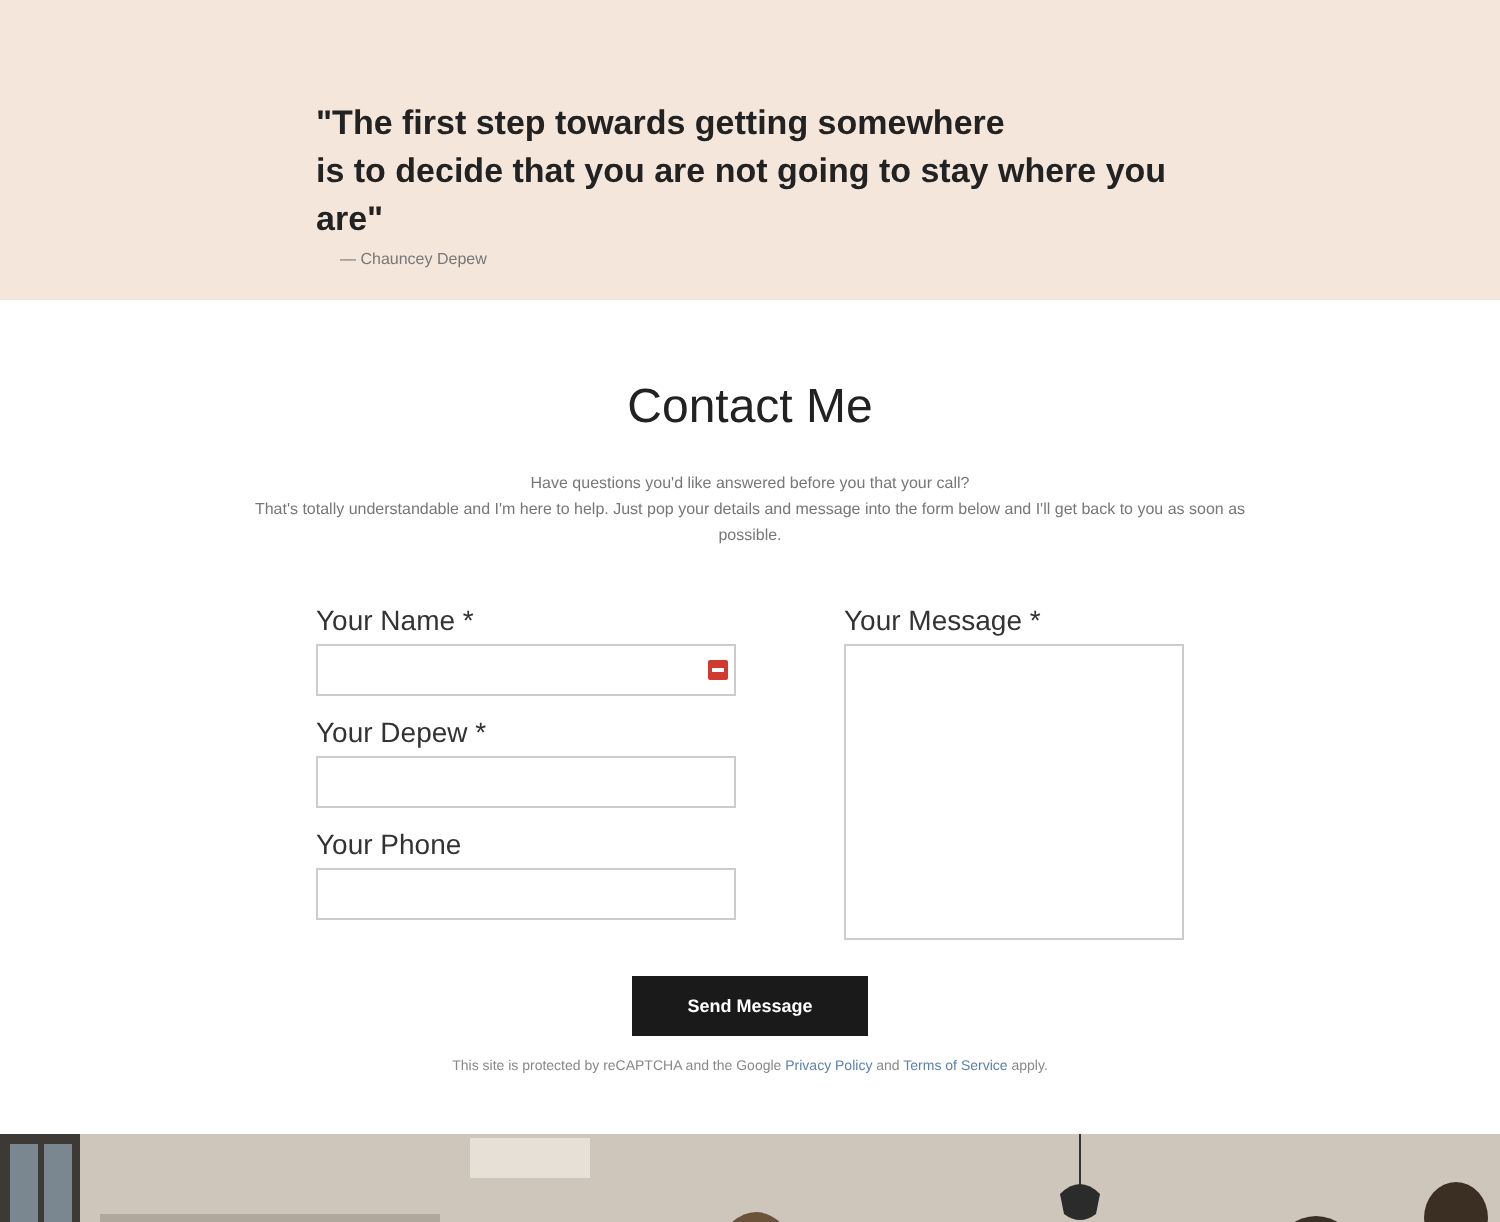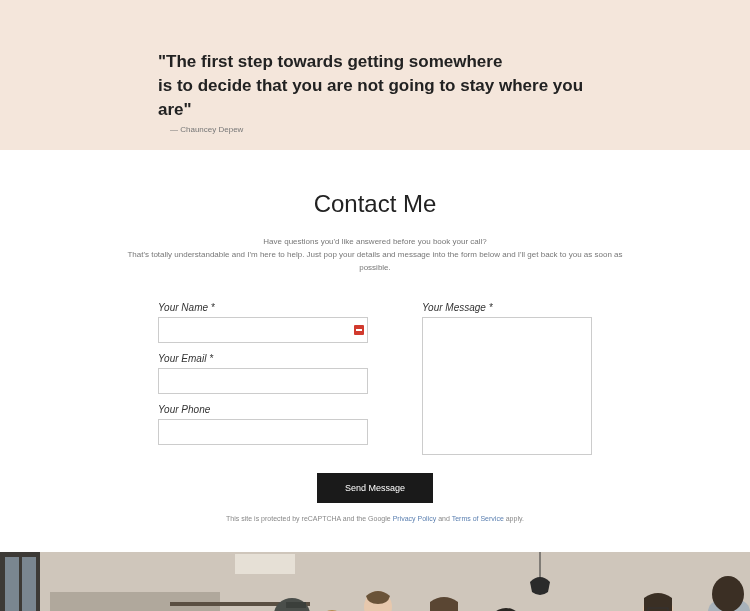--- a/index.html
+++ b/index.html
@@ -45,25 +45,24 @@
     width: 434px;
     margin: 0 auto;
     text-align: left;
   }
   .form-row { display: flex; gap: 14px; }
   .form-col-left { flex: 1; }
   .form-col-right { flex: 1; display: flex; flex-direction: column; }
   
   .field-group { margin-bottom: 10px; }
   .field-label {
-    font-size: 10px;
+    font-size: 14px;
     color: #333;
     display: block;
     margin-bottom: 4px;
-    font-style: italic;
   }
   .field-input {
     width: 100%;
     height: 26px;
     border: 1px solid #ccc;
     background: #fff;
     padding: 0 6px;
     font-size: 10px;
   }
   .input-wrap { position: relative; }
@@ -103,21 +102,21 @@
     padding-left: 40px;
   }
   
   .submit-wrap { text-align: center; margin-top: 18px; }
   .submit-btn {
     background: #1a1a1a;
     color: #fff;
     border: none;
     padding: 10px 28px;
     font-size: 9px;
-    font-weight: normal;
+    font-weight: bold;
     cursor: pointer;
   }
   .recaptcha-note {
     font-size: 7px;
     color: #888;
     text-align: center;
     margin-top: 12px;
   }
   .recaptcha-note a { color: #5a7fb0; text-decoration: none; }
   
@@ -136,36 +135,36 @@
   <div class="quote-text">
     <span>"The first step towards getting somewhere</span><br>
     <span>is to decide that you are not going to stay where you are"</span>
   </div>
   <div class="quote-author">— Chauncey Depew</div>
 </section>
 
 <section class="contact-section">
   <h2 class="contact-title">Contact Me</h2>
   <div class="contact-sub">
-    <span>Have questions you'd like answered before you book your call?</span><br>
+    <span>Have questions you'd like answered before you that your call?</span><br>
     <span>That's totally understandable and I'm here to help. Just pop your details and message into the form below and I'll get back to you as soon as possible.</span>
   </div>
 
   <div class="form-wrap">
     <div class="form-row">
       <div class="form-col-left">
         <div class="field-group">
           <label class="field-label">Your Name *</label>
           <div class="input-wrap">
             <input type="text" class="field-input" style="">
             <span class="input-icon"></span>
           </div>
         </div>
         <div class="field-group">
-          <label class="field-label">Your Email *</label>
+          <label class="field-label">Your Depew *</label>
           <input type="email" class="field-input" style="">
         </div>
         <div class="field-group">
           <label class="field-label">Your Phone</label>
           <input type="tel" class="field-input" style="">
         </div>
       </div>
       <div class="form-col-right">
         <div class="field-group">
           <label class="field-label">Your Message *</label>

